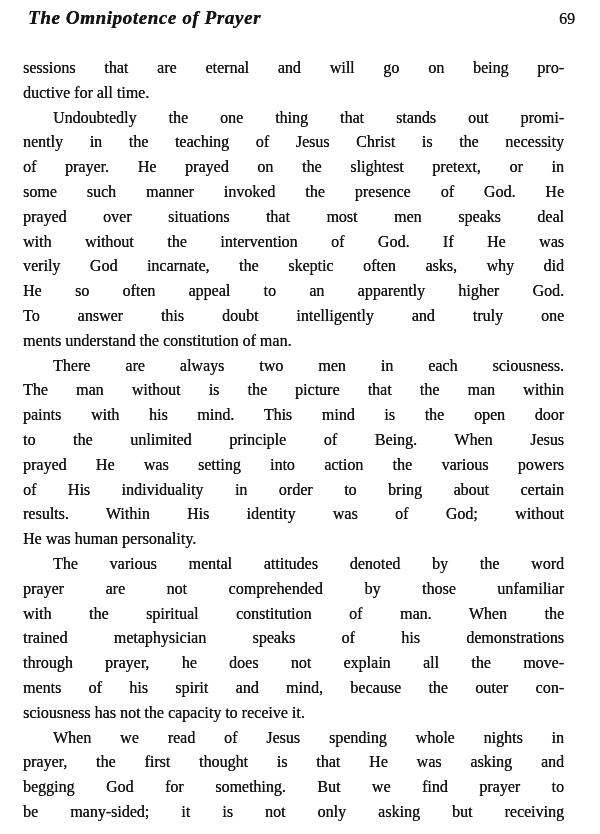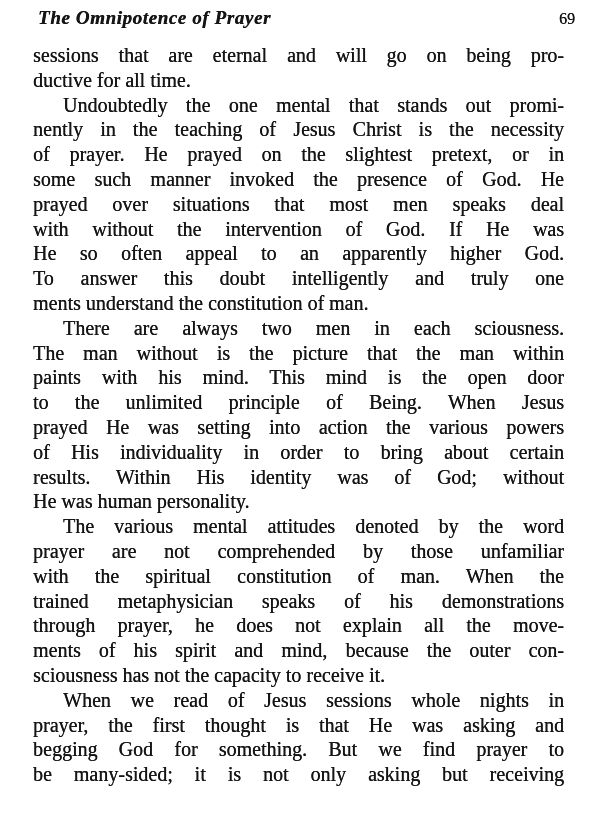--- a/index.html
+++ b/index.html
@@ -7,21 +7,21 @@
     padding: 0;
     background: #e8e8e8;
   }
   .page {
     position: relative;
     width: 600px;
     height: 834px;
     margin: 0 auto;
     background: #ffffff;
     box-sizing: border-box;
-    padding: 7px 36px 0 33px;
+    padding: 7px 36px 0 23px;
     color: #151515;
     font-family: "Liberation Serif", "DejaVu Serif", serif;
     overflow: hidden;
   }
   .running-header {
     display: flex;
     justify-content: space-between;
     align-items: baseline;
     padding-left: 5px;
   }
@@ -31,22 +31,22 @@
     font-size: 19px;
     letter-spacing: 0.6px;
     text-shadow: 0.3px 0.3px 0 #151515;
   }
   .page-number {
     font-size: 16px;
     margin-right: -11px;
     text-shadow: 0.2px 0.2px 0 #151515;
   }
   .body-text {
-    margin-top: 14px;
-    font-size: 20px;
+    margin-top: 27px;
+    font-size: 16px;
     line-height: 24.8px;
     text-shadow: 0.25px 0.25px 0 #1a1a1a;
   }
   .paragraph { margin: 0; }
   .ln {
     text-align: justify;
     text-align-last: justify;
     white-space: normal;
   }
   .ln.last-left {
@@ -67,26 +67,27 @@
   </div>
 
   <div class="body-text">
 
     <div class="paragraph">
       <div class="ln">sessions that are eternal and will go on being pro-</div>
       <div class="ln last-left">ductive for all time.</div>
     </div>
 
     <div class="paragraph">
-      <div class="ln indent">Undoubtedly the one mental that stands out promi-</div>
+      <div class="ln indent">Undoubtedly the one thing that stands out promi-</div>
       <div class="ln">nently in the teaching of Jesus Christ is the necessity</div>
       <div class="ln">of prayer. He prayed on the slightest pretext, or in</div>
       <div class="ln">some such manner invoked the presence of God. He</div>
       <div class="ln">prayed over situations that most men speaks deal</div>
       <div class="ln">with without the intervention of God. If He was</div>
+      <div class="ln">verily God incarnate, the skeptic often asks, why did</div>
       <div class="ln">He so often appeal to an apparently higher God.</div>
       <div class="ln">To answer this doubt intelligently and truly one</div>
       <div class="ln last-left">ments understand the constitution of man.</div>
     </div>
 
     <div class="paragraph">
       <div class="ln indent">There are always two men in each sciousness.</div>
       <div class="ln">The man without is the picture that the man within</div>
       <div class="ln">paints with his mind. This mind is the open door</div>
       <div class="ln">to the unlimited principle of Being. When Jesus</div>
@@ -100,20 +101,20 @@
       <div class="ln indent">The various mental attitudes denoted by the word</div>
       <div class="ln">prayer are not comprehended by those unfamiliar</div>
       <div class="ln">with the spiritual constitution of man. When the</div>
       <div class="ln">trained metaphysician speaks of his demonstrations</div>
       <div class="ln">through prayer, he does not explain all the move-</div>
       <div class="ln">ments of his spirit and mind, because the outer con-</div>
       <div class="ln last-left">sciousness has not the capacity to receive it.</div>
     </div>
 
     <div class="paragraph">
-      <div class="ln indent">When we read of Jesus sessions whole nights in</div>
+      <div class="ln indent">When we read of Jesus spending whole nights in</div>
       <div class="ln">prayer, the first thought is that He was asking and</div>
       <div class="ln">begging God for something. But we find prayer to</div>
       <div class="ln">be many-sided; it is not only asking but receiving</div>
     </div>
 
   </div>
 </div>
 
 </body></html>

